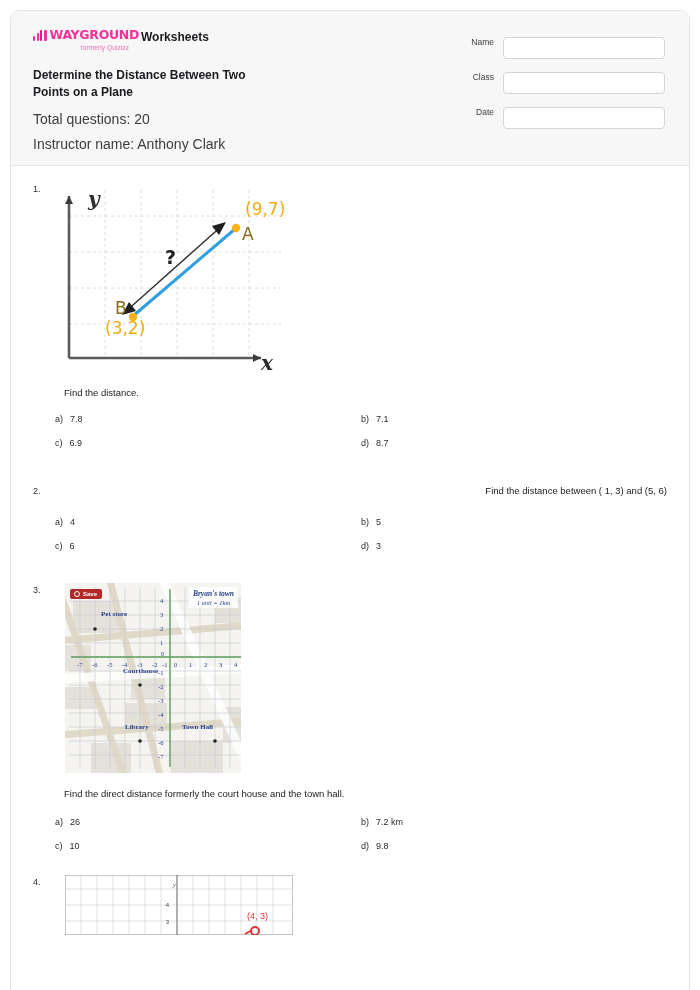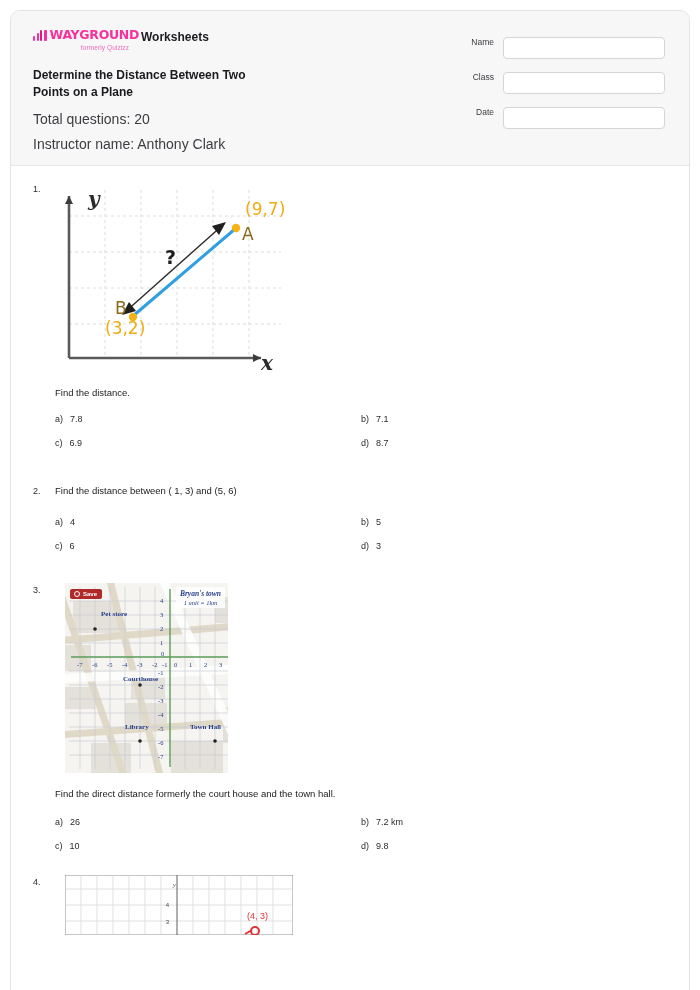--- a/index.html
+++ b/index.html
@@ -87,38 +87,39 @@
   .body { padding: 16px 22px 0 22px; }
   .q { display: flex; margin-bottom: 6px; }
   .q-num {
     width: 22px; flex: 0 0 22px;
     font-size: 9px; color: #2b2b2f; padding-top: 2px;
   }
   .q-body { flex: 1; }
   .q-text {
     font-size: 9.5px; color: #1b1b1f; line-height: 1.5;
     margin-bottom: 14px;
+    margin-left: 9px;
   }
   .opts { display: flex; flex-wrap: wrap; }
   .opt {
     width: 50%;
     font-size: 9px; color: #2b2b2f;
     margin-bottom: 14px;
     display: flex; gap: 7px;
   }
   .opt .k { color: #2b2b2f; }
 
   .fig { margin-bottom: 12px; }
 
   
   .fig1 { width: 232px; height: 188px; position: relative; }
 
   
   .fig3 {
-    width: 163px; height: 190px; position: relative;
+    width: 176px; height: 190px; position: relative;
     background: #f0abfc; overflow: hidden;
   }
   .save-badge {
     position: absolute; left: 5px; top: 6px;
     display: flex; align-items: center; gap: 3px;
     background: #b02a2a; color: #ffffff;
     padding: 2px 5px 2px 4px; border-radius: 2px;
     font-size: 6px; font-weight: 700;
     z-index: 5;
   }
@@ -255,21 +256,21 @@
               <span class="k">d)</span>
               <span>8.7</span>
             </div>
           </div>
         </div>
       </div>
 
       <div class="q" style="margin-top:22px;">
         <div class="q-num">2.</div>
         <div class="q-body">
-          <div class="q-text" style="margin-bottom:18px;">Find the distance between ( 1, 3) and (5, 6)</div>
+          <div class="q-text" style="margin-bottom:18px;text-align:right;">Find the distance between ( 1, 3) and (5, 6)</div>
           <div class="opts">
             <div class="opt">
               <span class="k">a)</span>
               <span>4</span>
             </div>
             <div class="opt">
               <span class="k">b)</span>
               <span>5</span>
             </div>
             <div class="opt">
@@ -385,23 +386,23 @@
                 <span class="dot"></span>
                 <span>Save</span>
               </div>
 
               <div class="map-caption">
                 <div class="t1">Bryan's town</div>
                 <div class="t2">1 unit = 1km</div>
               </div>
 
               <div class="map-label" style="left:36px; top:27px;">Pet store</div>
-              <div class="map-label" style="left:58px; top:84px;margin-top:8px;">Courthouse</div>
+              <div class="map-label" style="left:58px; top:84px;">Courthouse</div>
               <div class="map-label" style="left:60px; top:140px;">Library</div>
-              <div class="map-label" style="left:125px; top:140px;">Town Hall</div>
+              <div class="map-label" style="left:117px; top:140px;">Town Hall</div>
             </div>
           </div>
 
           <div class="q-text" style="margin-top:14px;margin-bottom:16px;">Find the direct distance formerly the court house and the town hall.</div>
 
           <div class="opts">
             <div class="opt">
               <span class="k">a)</span>
               <span>26</span>
             </div>

